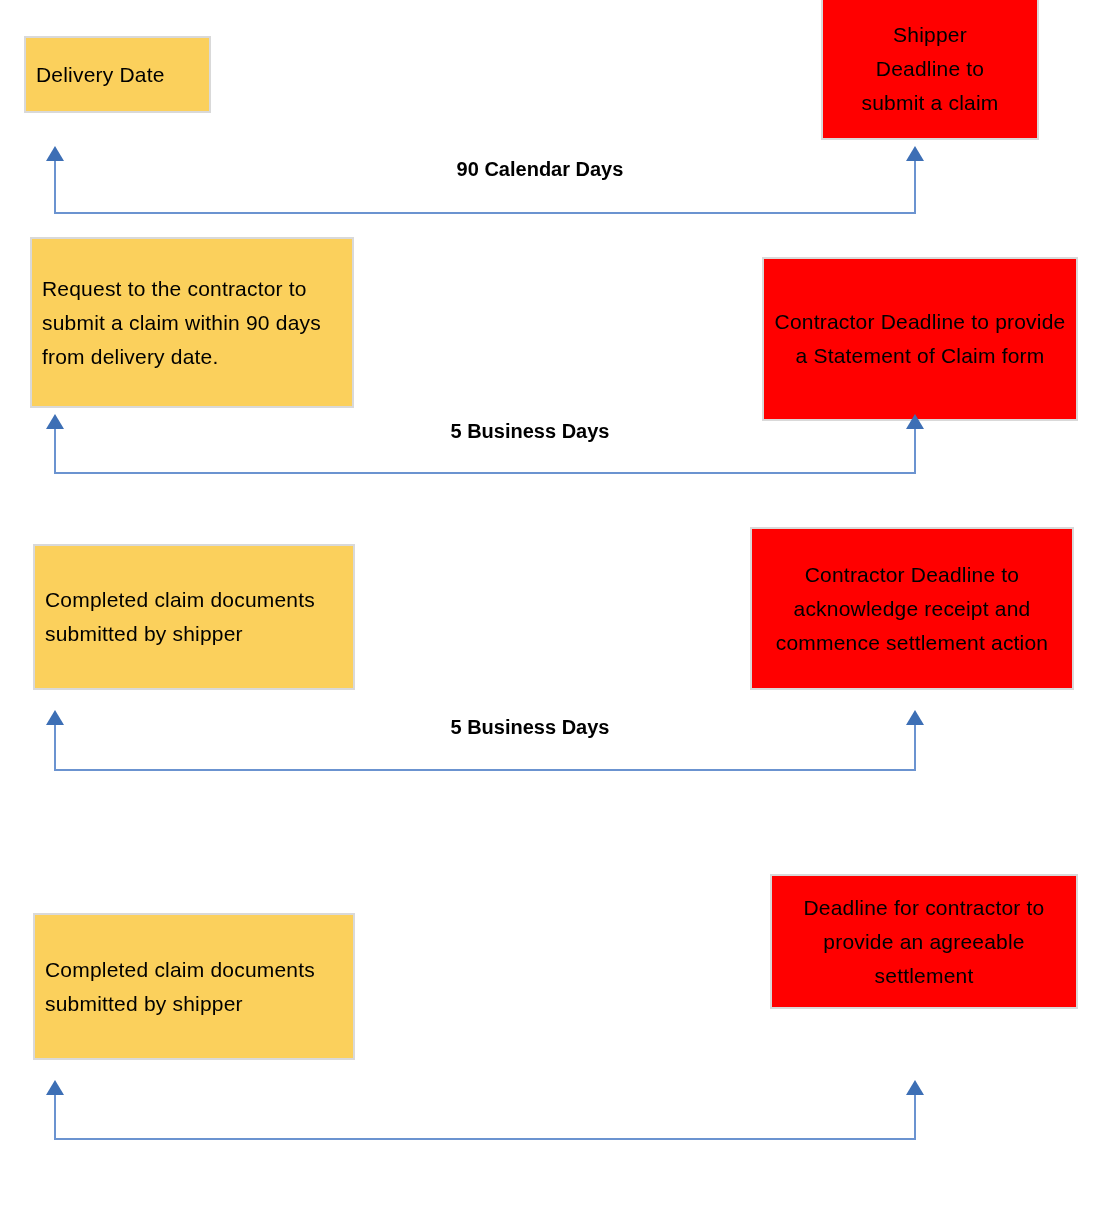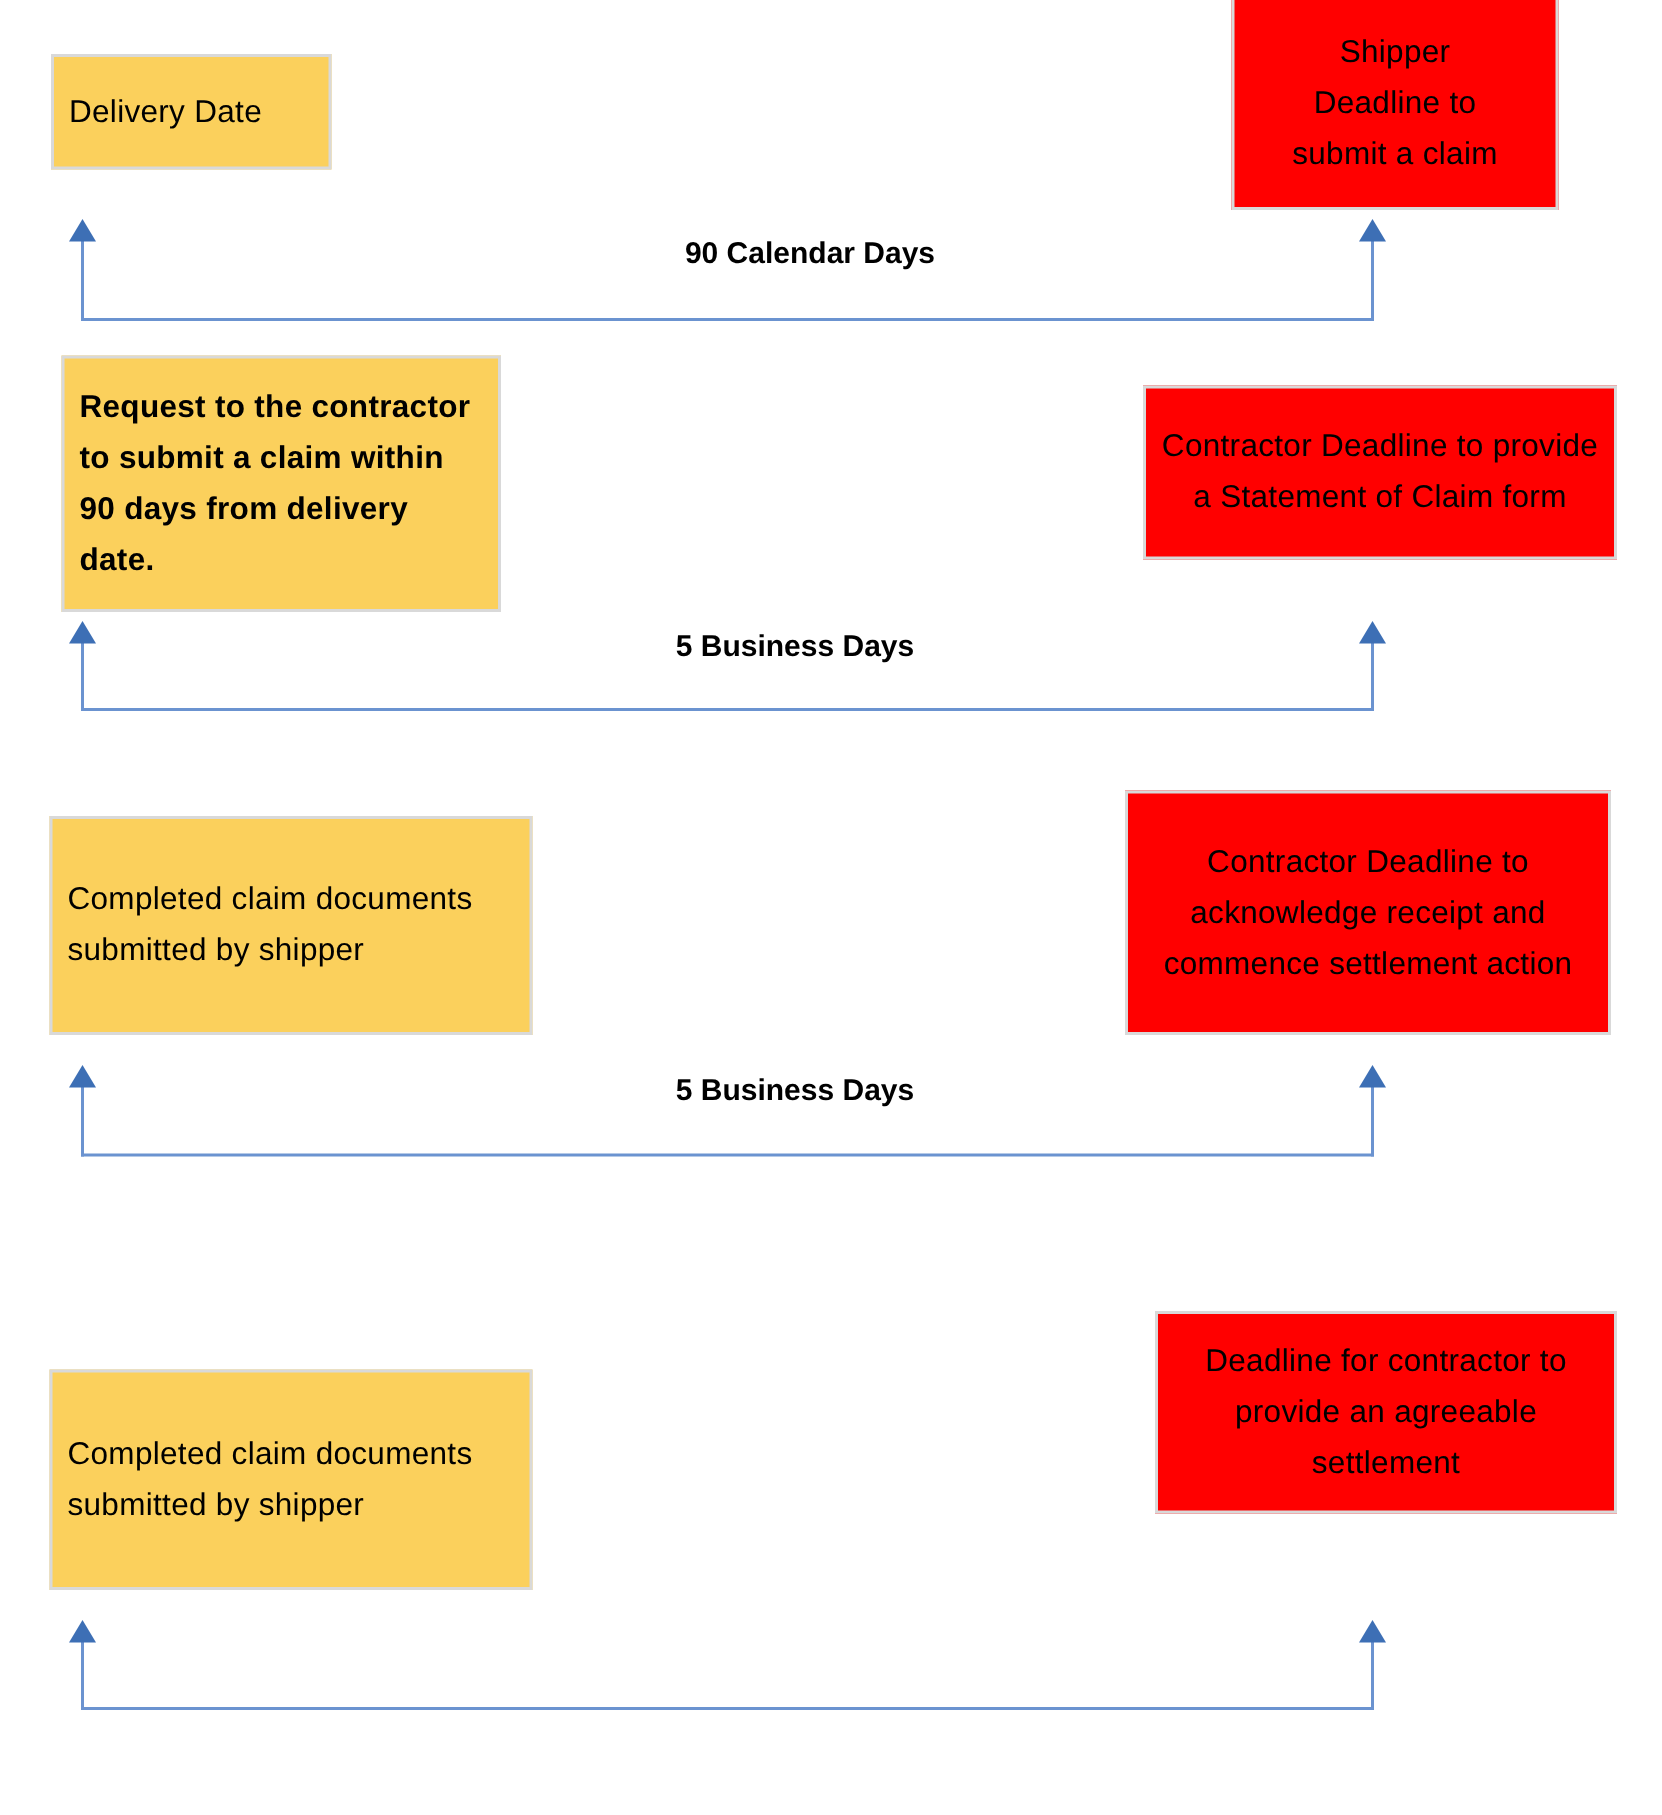--- a/index.html
+++ b/index.html
@@ -72,45 +72,45 @@
     color: #000000;
     text-align: center;
     white-space: nowrap;
   }
 </style>
 </head>
 <body>
 
 <div id="canvas">
 
-  <div class="box yellow" style="left:34px; top:36px; width:187px; height:77px;">
+  <div class="box yellow" style="left:24px; top:36px; width:187px; height:77px;">
     <span>Delivery Date</span>
   </div>
 
   <div class="box red" style="left:821px; top:-2px; width:218px; height:142px;">
     <span>Shipper
 Deadline to
 submit a claim</span>
   </div>
 
   <div class="connector">
     <div class="conn-h" style="left:54px; top:212px; width:862px;"></div>
     <div class="conn-v" style="left:54px; top:160px; height:54px;"></div>
     <div class="arrow-head" style="left:46px; top:146px;"></div>
     <div class="conn-v" style="left:914px; top:160px; height:54px;"></div>
     <div class="arrow-head" style="left:906px; top:146px;"></div>
   </div>
 
   <div class="span-label" style="left:0px; top:158px; width:1080px;">90 Calendar Days</div>
 
-  <div class="box yellow" style="left:41px; top:237px; width:293px; height:171px;font-weight:bold;">
+  <div class="box yellow" style="left:30px; top:237px; width:324px; height:171px;">
     <span>Request to the contractor to submit a claim within 90 days from delivery date.</span>
   </div>
 
-  <div class="box red" style="left:762px; top:257px; width:316px; height:116px;">
+  <div class="box red" style="left:762px; top:257px; width:316px; height:164px;">
     <span>Contractor Deadline to provide a Statement of Claim form</span>
   </div>
 
   <div class="connector">
     <div class="conn-h" style="left:54px; top:472px; width:862px;"></div>
     <div class="conn-v" style="left:54px; top:428px; height:46px;"></div>
     <div class="arrow-head" style="left:46px; top:414px;"></div>
     <div class="conn-v" style="left:914px; top:428px; height:46px;"></div>
     <div class="arrow-head" style="left:906px; top:414px;"></div>
   </div>

